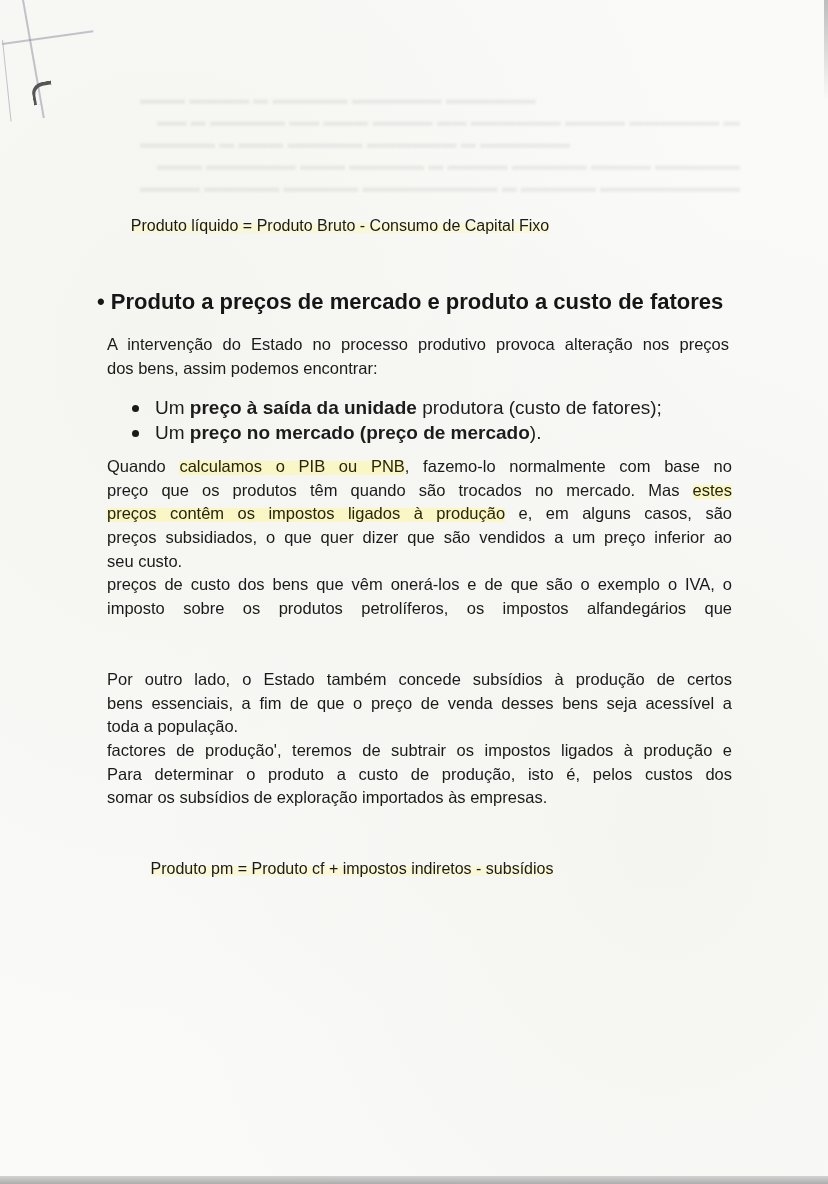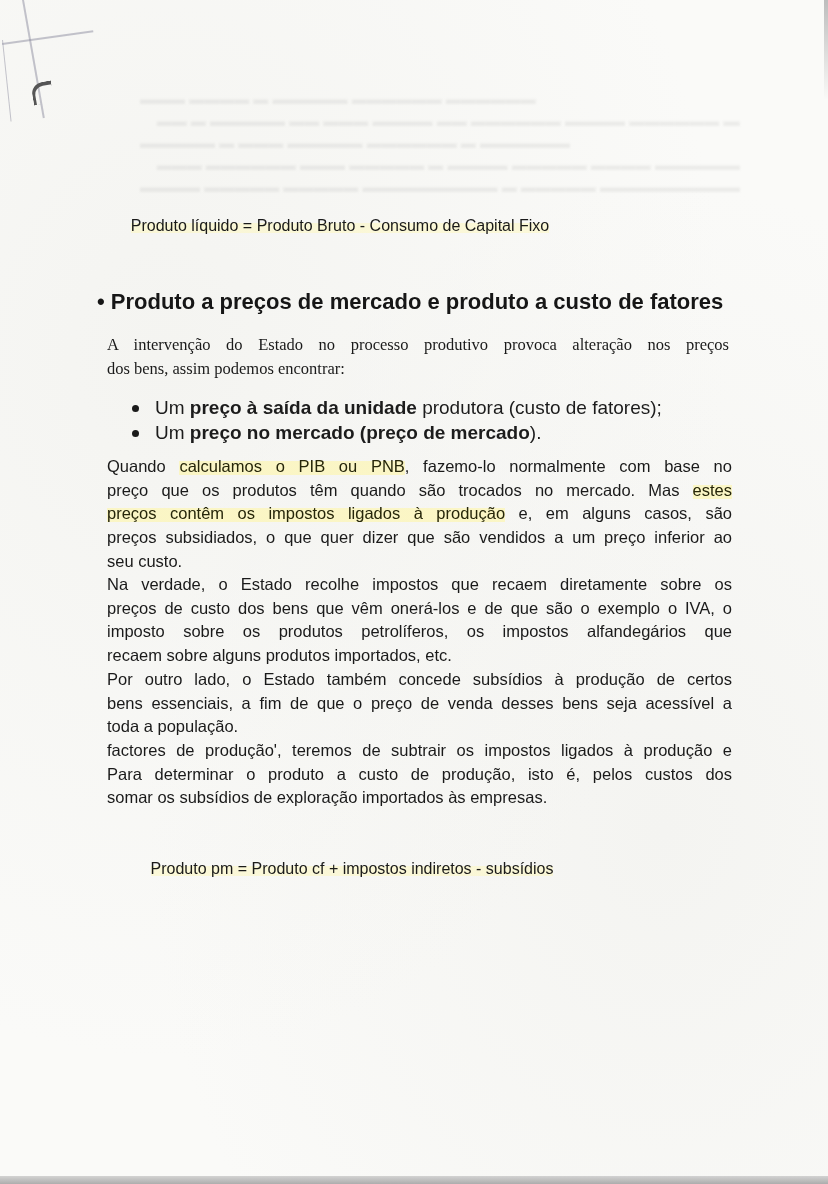--- a/index.html
+++ b/index.html
@@ -153,21 +153,21 @@
     <div>&nbsp;&nbsp;&nbsp;&nbsp;▬▬▬ ▬▬▬▬▬▬ ▬▬▬ ▬▬▬▬▬ ▬ ▬▬▬▬ ▬▬▬▬▬ ▬▬▬▬ ▬▬▬▬▬▬</div>
     <div>▬▬▬▬ ▬▬▬▬▬ ▬▬▬▬▬ ▬▬▬▬▬▬▬▬▬ ▬ ▬▬▬▬▬ ▬▬▬▬▬▬▬▬▬▬ ▬▬</div>
   </div>
 
   <div class="formula" style="top:217px;">
     <span>Produto líquido = Produto Bruto - Consumo de Capital Fixo</span>
   </div>
 
   <div class="heading">• Produto a preços de mercado e produto a custo de fatores</div>
 
-  <div class="body-text" style="top:333px; width:622px;font-family:Liberation Serif, serif;">
+  <div class="body-text" style="top:333px; width:622px;">
     <span class="line">A intervenção do Estado no processo produtivo provoca alteração nos preços</span>
     <span class="line last">dos bens, assim podemos encontrar:</span>
   </div>
 
   <ul class="bullets">
     <li>
       <span>Um </span><b>preço à saída da unidade</b><span> produtora (custo de fatores);</span>
     </li>
     <li>
       <span>Um </span><b>preço no mercado (preço de mercado</b><span>).</span>
@@ -176,24 +176,22 @@
 
   <div class="body-text" style="top:455px;">
     <span class="line"><span>Quando </span><span class="hl">calculamos o PIB ou PNB</span><span>, fazemo-lo normalmente com base no</span></span>
     <span class="line"><span>preço que os produtos têm quando são trocados no mercado. Mas </span><span class="hl">estes</span></span>
     <span class="line"><span class="hl">preços contêm os impostos ligados à produção</span><span> e, em alguns casos, são</span></span>
     <span class="line">preços subsidiados, o que quer dizer que são vendidos a um preço inferior ao</span>
     <span class="line last">seu custo.</span>
   </div>
 
   <div class="body-text" style="top:573px;">
-    <span class="line">Na verdade, o Estado recolhe impostos que recaem diretamente sobre os</span>
     <span class="line">preços de custo dos bens que vêm onerá-los e de que são o exemplo o IVA, o</span>
     <span class="line">imposto sobre os produtos petrolíferos, os impostos alfandegários que</span>
-    <span class="line last">recaem sobre alguns produtos importados, etc.</span>
   </div>
 
   <div class="body-text" style="top:668px;">
     <span class="line">Por outro lado, o Estado também concede subsídios à produção de certos</span>
     <span class="line">bens essenciais, a fim de que o preço de venda desses bens seja acessível a</span>
     <span class="line last">toda a população.</span>
   </div>
 
   <div class="body-text" style="top:739px;">
     <span class="line">factores de produção', teremos de subtrair os impostos ligados à produção e</span>

